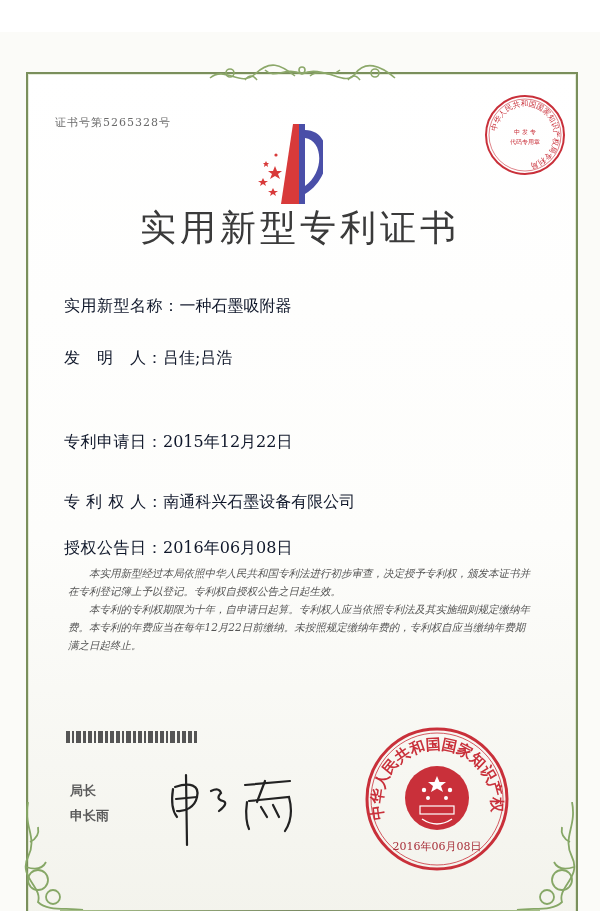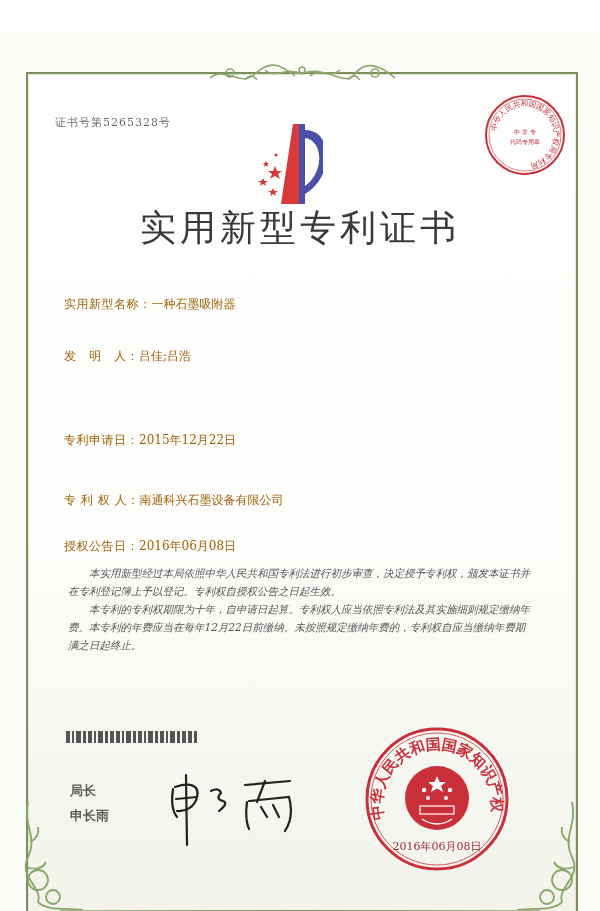--- a/index.html
+++ b/index.html
@@ -59,22 +59,22 @@
       width: 600px;
       text-align: center;
       font-family: "DejaVu Sans", "Liberation Sans", sans-serif;
       font-size: 36px;
       color: #3a3a3a;
       letter-spacing: 4px;
     }
     .field {
       position: absolute;
       left: 64px;
-      font-size: 12px;
-      color: #a16207;
+      font-size: 16px;
+      color: #0f172a;
       white-space: nowrap;
     }
     .field .label { letter-spacing: 0.5px; }
     .body-text {
       position: absolute;
       left: 68px;
       width: 462px;
       font-size: 10.5px;
       line-height: 18px;
       color: #555;

